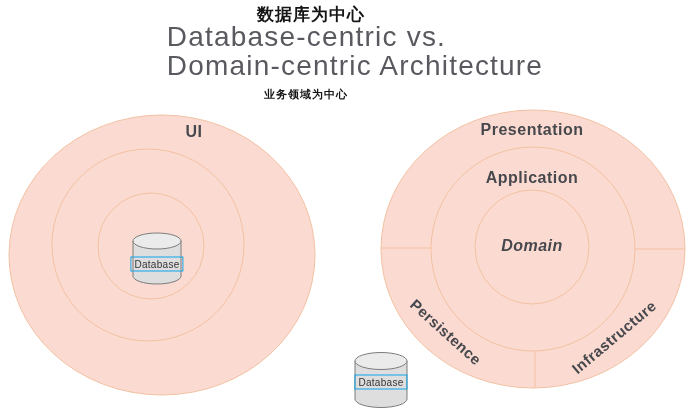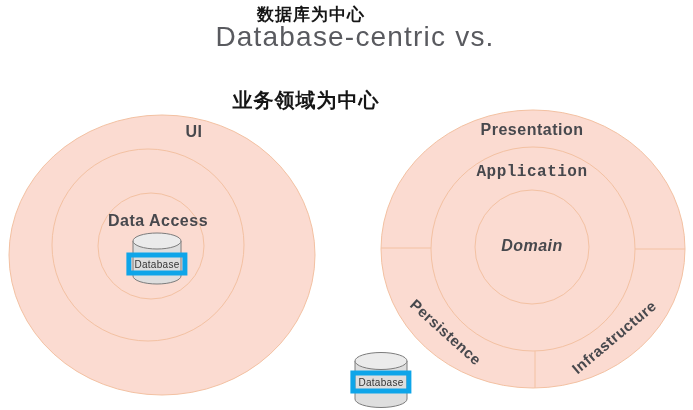--- a/index.html
+++ b/index.html
@@ -46,21 +46,21 @@
   }
   .layer-label.small { font-size: 15px; }
   .layer-label.rot-cw  { transform: translate(-50%, -50%) rotate(42deg); }
   .layer-label.rot-ccw { transform: translate(-50%, -50%) rotate(-40deg); }
 
   .db-label {
     position: absolute;
     transform: translate(-50%, -50%);
     font-size: 10px;
     color: #343434;
-    border: 5px solid #0ea5e9;
+    border: 1px solid #0ea5e9;
     padding: 1px 3px;
     letter-spacing: 0.3px;
     white-space: nowrap;
     background: transparent;
   }
 </style>
 </head>
 <body>
 
 <div class="stage">
@@ -90,28 +90,28 @@
     <g>
       <path d="M355 361 L355 399 A26 8.5 0 0 0 407 399 L407 361" stroke-width="1" fill="#dedede" stroke="#7c7c7c"></path>
       <ellipse cx="381" cy="361" rx="26" ry="8.5" stroke-width="1" fill="#ebebeb" stroke="#7c7c7c"></ellipse>
     </g>
   </svg>
 
   <div class="cn-note" style="left:311px; top:3px;">数据库为中心</div>
 
   <div class="main-title">
     <div>Database-centric vs.</div>
+    <div>Domain-centric Architecture</div>
   </div>
 
-  <div class="cn-note" style="left:306px; top:87px; font-size:20px;">业务领域为中心</div>
+  <div class="cn-note" style="left:306px; top:87px; font-size:11px;">业务领域为中心</div>
 
   <div class="layer-label" style="left:157px; top:132px;margin-left:37px;">UI</div>
-  <div class="layer-label" style="left:158px; top:221px;">Data Access</div>
   <div class="db-label" style="left:157px; top:264px;">Database</div>
 
   <div class="layer-label" style="left:532px; top:130px;">Presentation</div>
-  <div class="layer-label" style="left:532px; top:172px;font-family:Liberation Mono, monospace;">Application</div>
+  <div class="layer-label" style="left:532px; top:178px;">Application</div>
   <div class="layer-label" style="left:532px; top:246px;font-style:italic;">Domain</div>
   <div class="layer-label small rot-cw" style="left:446px; top:332px;">Persistence</div>
   <div class="layer-label small rot-ccw" style="left:614px; top:337px;">Infrastructure</div>
   <div class="db-label" style="left:381px; top:382px;">Database</div>
 
 </div>
 
 </body></html>

